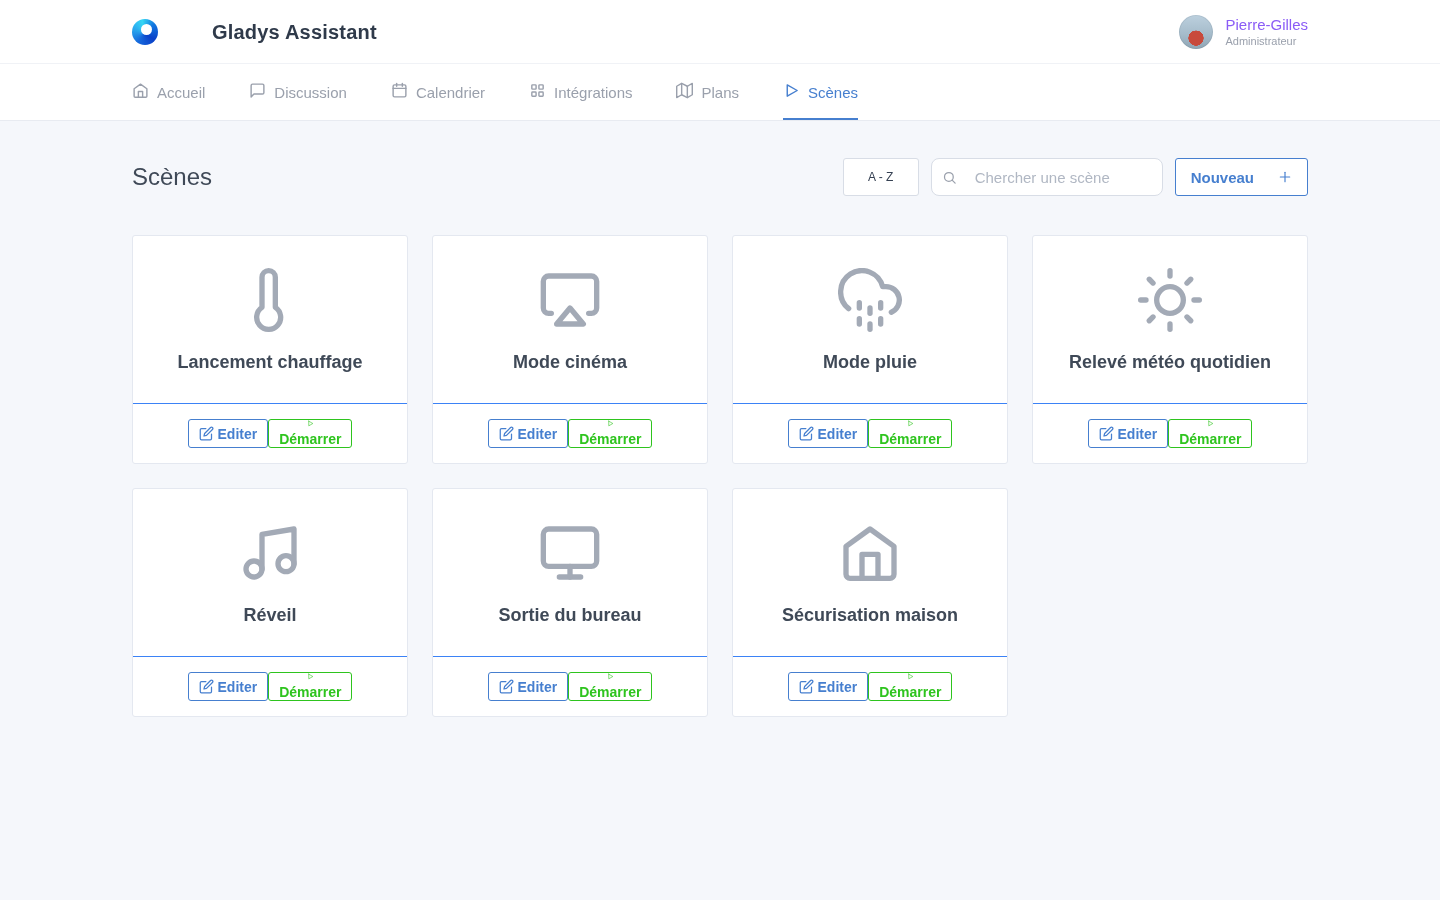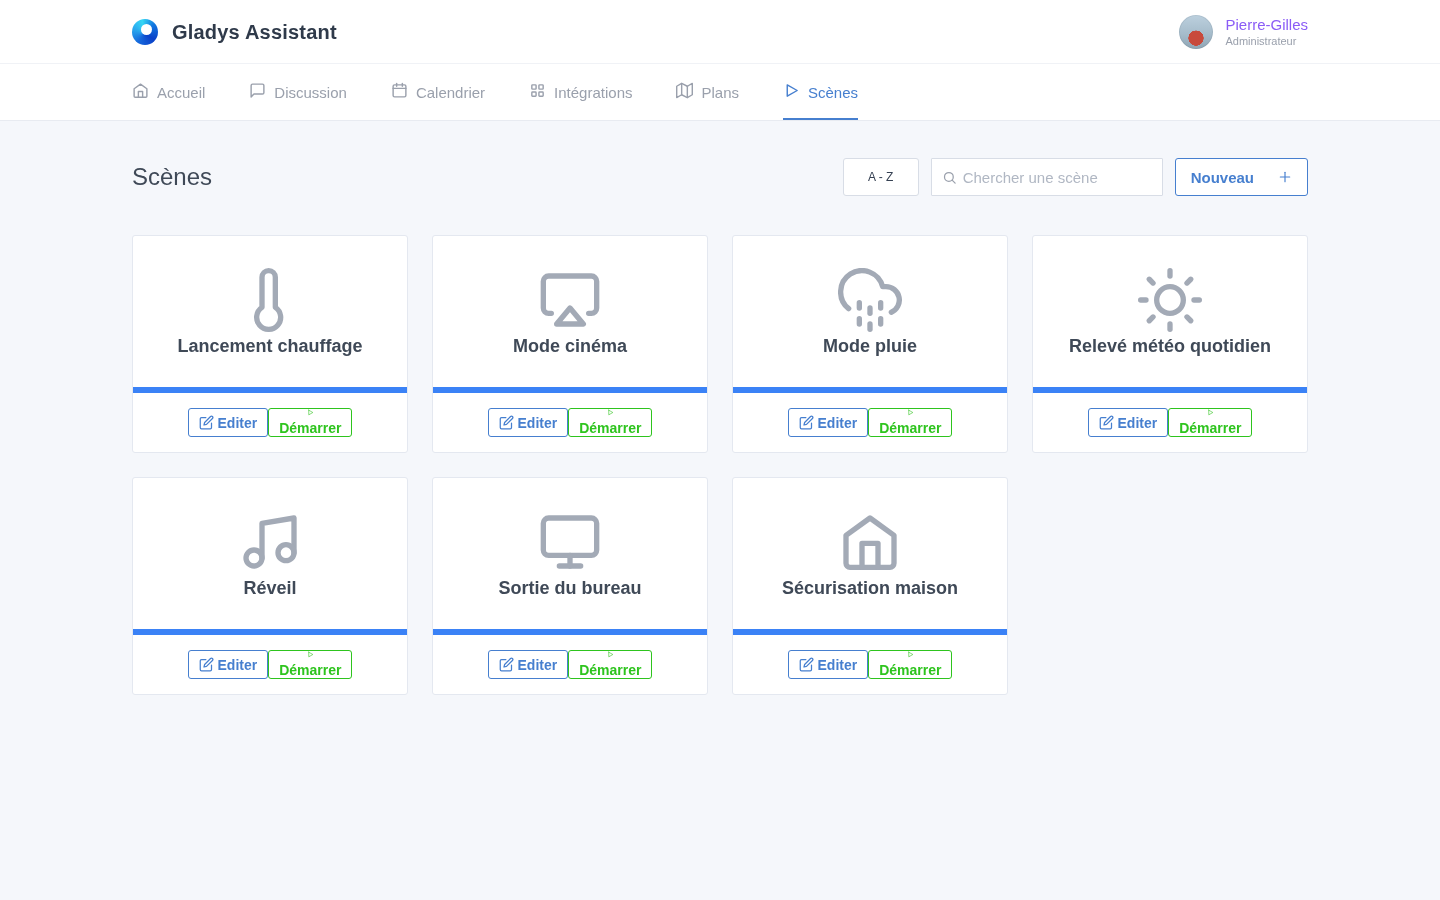--- a/index.html
+++ b/index.html
@@ -28,21 +28,21 @@
   .brand{display:flex;align-items:center;gap:14px;}
   .logo{
     width:26px;height:26px;border-radius:50%;
     background:conic-gradient(from 120deg at 45% 55%, #0a41c8, #1668dc 25%, #2fb9f2 55%, #35d6f4 65%, #1177e0 80%, #0a41c8);
     position:relative;flex:0 0 auto;
   }
   .logo::after{
     content:"";position:absolute;width:11px;height:11px;border-radius:50%;
     background:#fff;left:9px;top:5px;
   }
-  .app-title{font-size:20px;font-weight:700;color:#2f3a4a;letter-spacing:.2px;}
+  .app-title{font-size:20px;font-weight:700;color:#2f3a4a;letter-spacing:.2px;margin-left:40px;}
   .user{display:flex;align-items:center;gap:12px;}
   .avatar{
     width:34px;height:34px;border-radius:50%;flex:0 0 auto;
     background:
       radial-gradient(circle at 50% 68%, #c84a3c 0 26%, rgba(0,0,0,0) 27%),
       linear-gradient(180deg,#bcd0de 0%,#a6bccb 55%,#8fa6b5 100%);
     box-shadow:inset 0 0 0 1px rgba(0,0,0,.06);
   }
   .user-text{line-height:1.25;}
   .user-name{font-size:15px;color:#8b5cf6;}
@@ -63,43 +63,43 @@
   
   .page-header{display:flex;align-items:center;justify-content:space-between;margin:26px 0 28px;}
   .page-title{font-size:24px;font-weight:400;color:#3f4957;}
   .controls{display:flex;align-items:center;gap:12px;}
   .sort-box{
     width:76px;height:38px;background:#fff;border:1px solid #d8dde6;border-radius:3px;
     display:flex;align-items:center;justify-content:center;
     font-size:12px;color:#354052;cursor:pointer;
   }
   .search-box{
-    width:232px;height:38px;background:#fff;border:1px solid #d8dde6;border-radius:1px;
-    display:flex;align-items:center;padding:0 10px;gap:4px;
+    width:232px;height:38px;background:#fff;border:1px solid #d8dde6;border-radius:8px;
+    display:flex;align-items:center;padding:0 10px;gap:16px;
   }
   .search-box svg{width:15px;height:15px;stroke:#9aa0ac;fill:none;stroke-width:2;stroke-linecap:round;flex:0 0 auto;}
   .search-box input{
     border:none;outline:none;flex:1;font-size:15px;color:#354052;background:transparent;
     font-family:"Liberation Sans",sans-serif;min-width:0;
   }
   .search-box input::placeholder{color:#b0b7c3;}
   .btn-new{
     height:38px;padding:0 15px;background:#fff;border:1px solid var(--accent-blue);
     border-radius:3px;color:var(--accent-blue);font-size:15px;font-weight:600;
     display:flex;align-items:center;gap:24px;cursor:pointer;font-family:inherit;
   }
   .btn-new svg{width:14px;height:14px;stroke:currentColor;stroke-width:2;stroke-linecap:round;}
 
   
   .grid{display:grid;grid-template-columns:repeat(4,1fr);gap:24px;}
   .card{background:#fff;border:1px solid var(--card-border);border-radius:3px;}
   .card-body{padding:32px 16px 30px;text-align:center;}
   .scene-icon svg{width:64px;height:64px;stroke:var(--icon-gray);fill:none;stroke-width:2;stroke-linecap:round;stroke-linejoin:round;display:inline-block;}
-  .scene-name{font-size:18px;font-weight:700;color:#3f4957;}
-  .card-footer{border-top:6px solid #3b82f6;padding:15px 10px;display:flex;justify-content:center;gap:0;}
+  .scene-name{font-size:18px;font-weight:700;color:#3f4957;margin-top:16px;}
+  .card-footer{border-top:1px solid #3b82f6;padding:15px 10px;display:flex;justify-content:center;gap:0;}
   .btn{
     display:inline-flex;align-items:center;gap:4px;height:29px;padding:0 10px;
     background:#fff;border-radius:3px;font-size:14px;font-weight:600;cursor:pointer;
     font-family:inherit;
   }
   .btn svg{width:15px;height:15px;stroke:currentColor;fill:none;stroke-width:2;stroke-linecap:round;stroke-linejoin:round;}
   .btn-edit{border:1px solid var(--accent-blue);color:var(--accent-blue);}
   .btn-start{border:1px solid var(--success-green);color:var(--success-green);flex-direction:column;}
 </style>
 </head>

